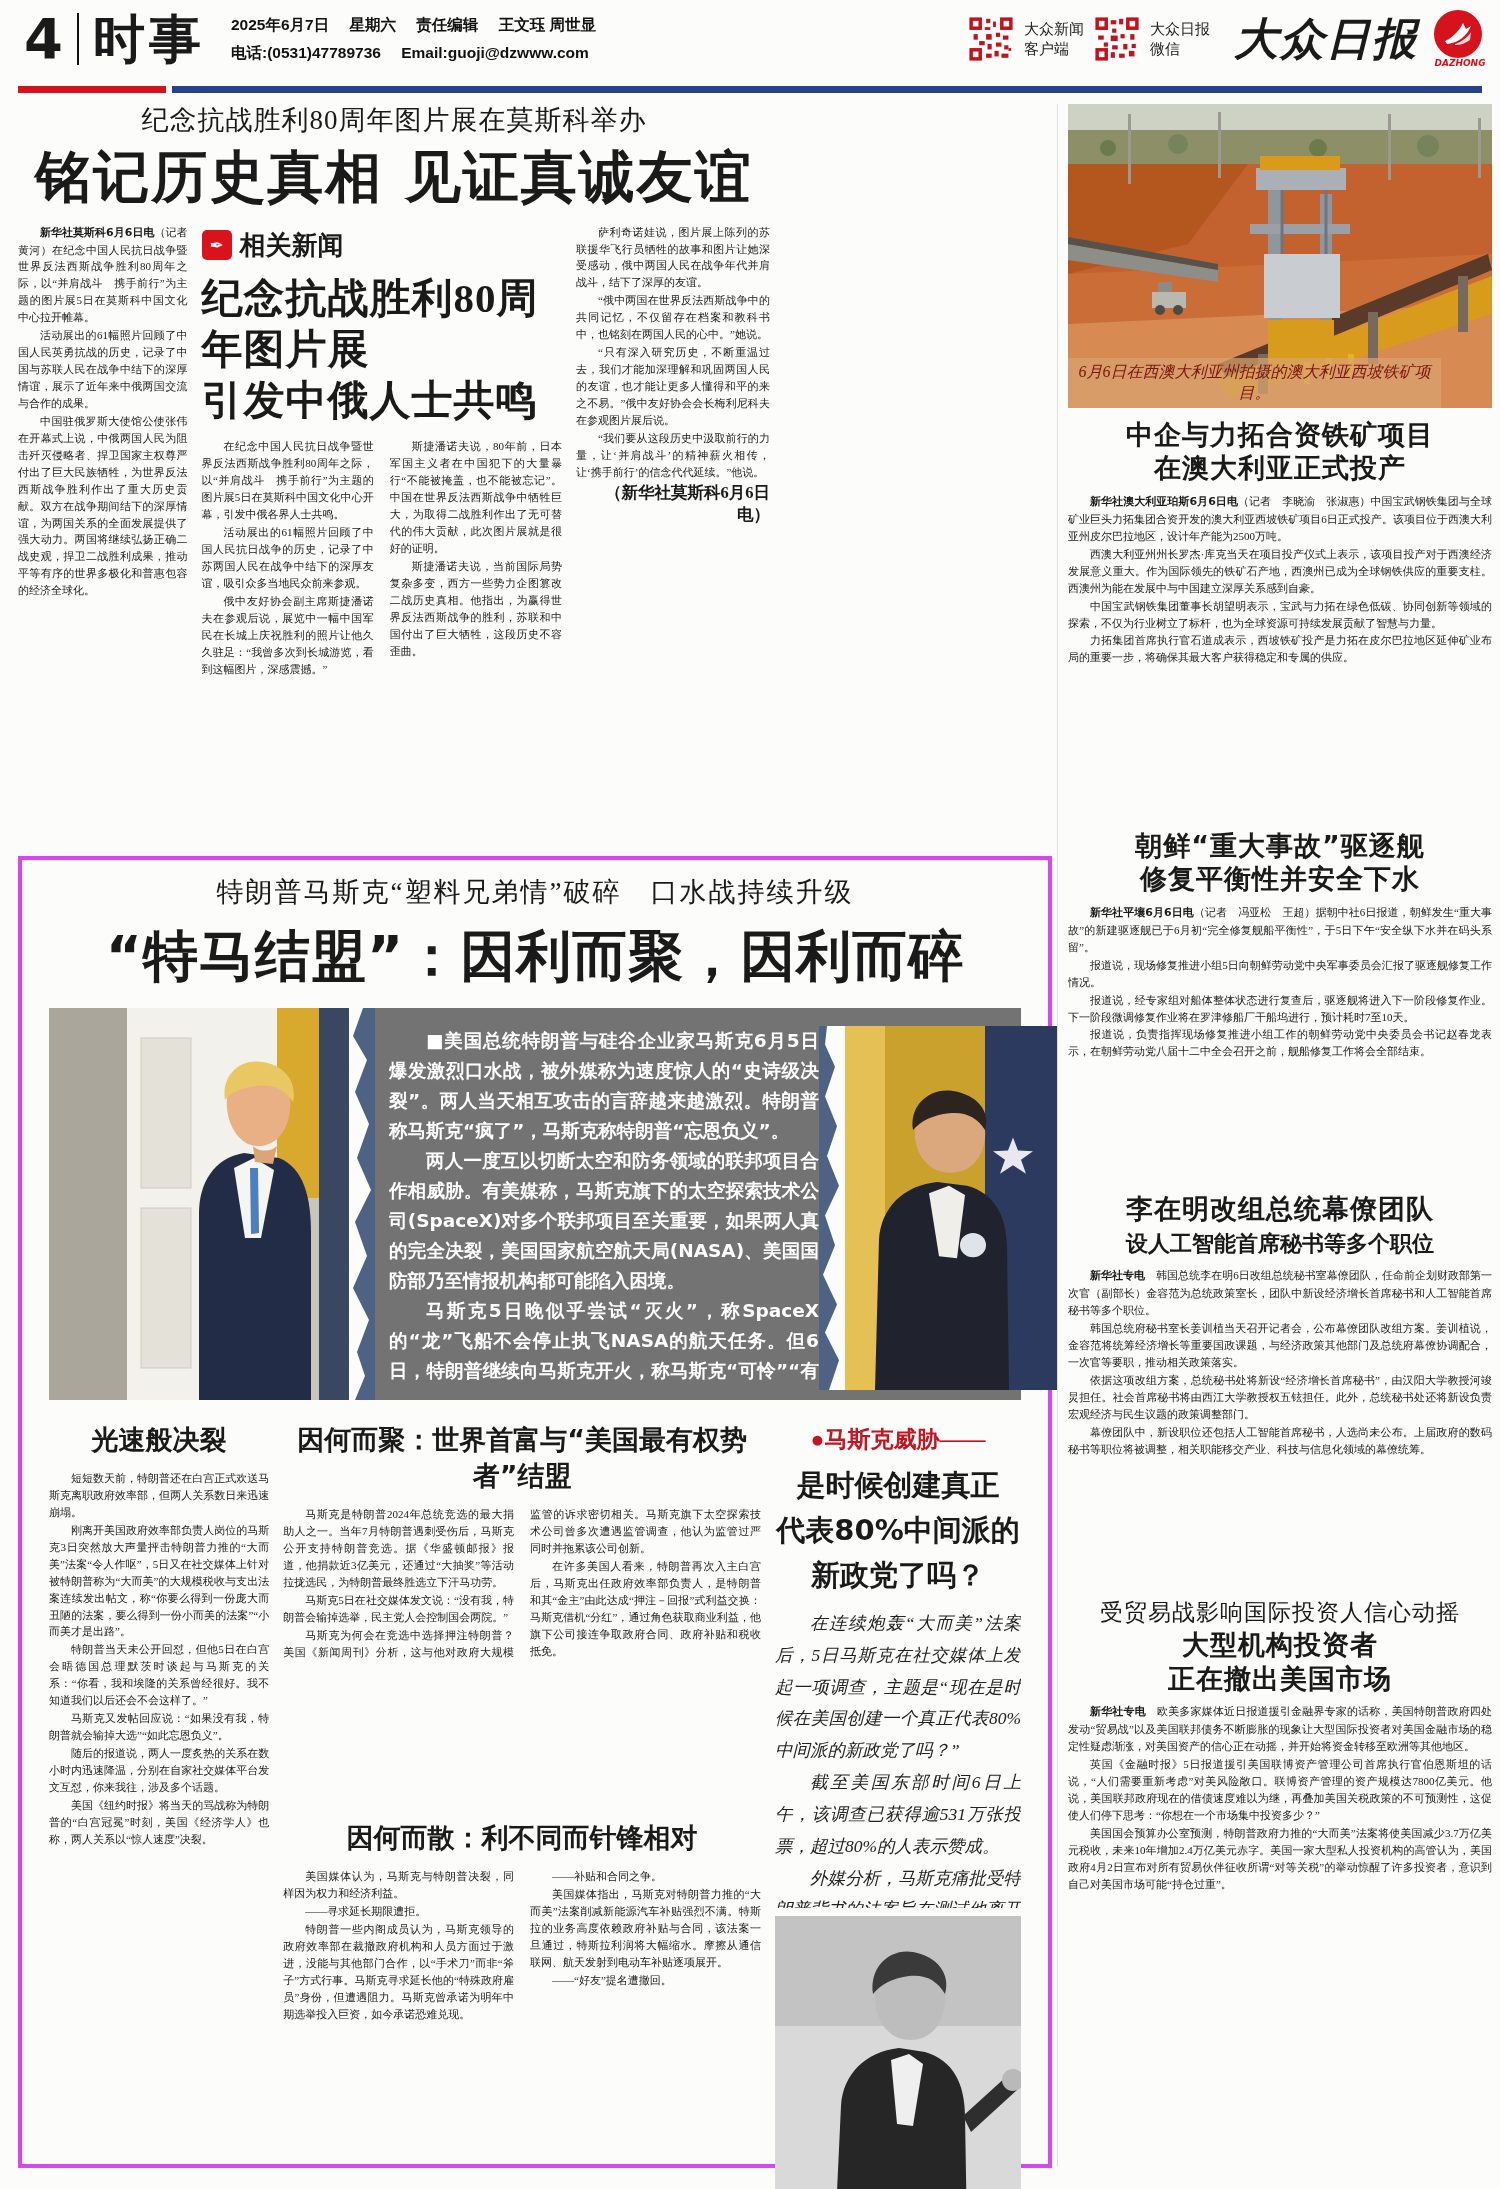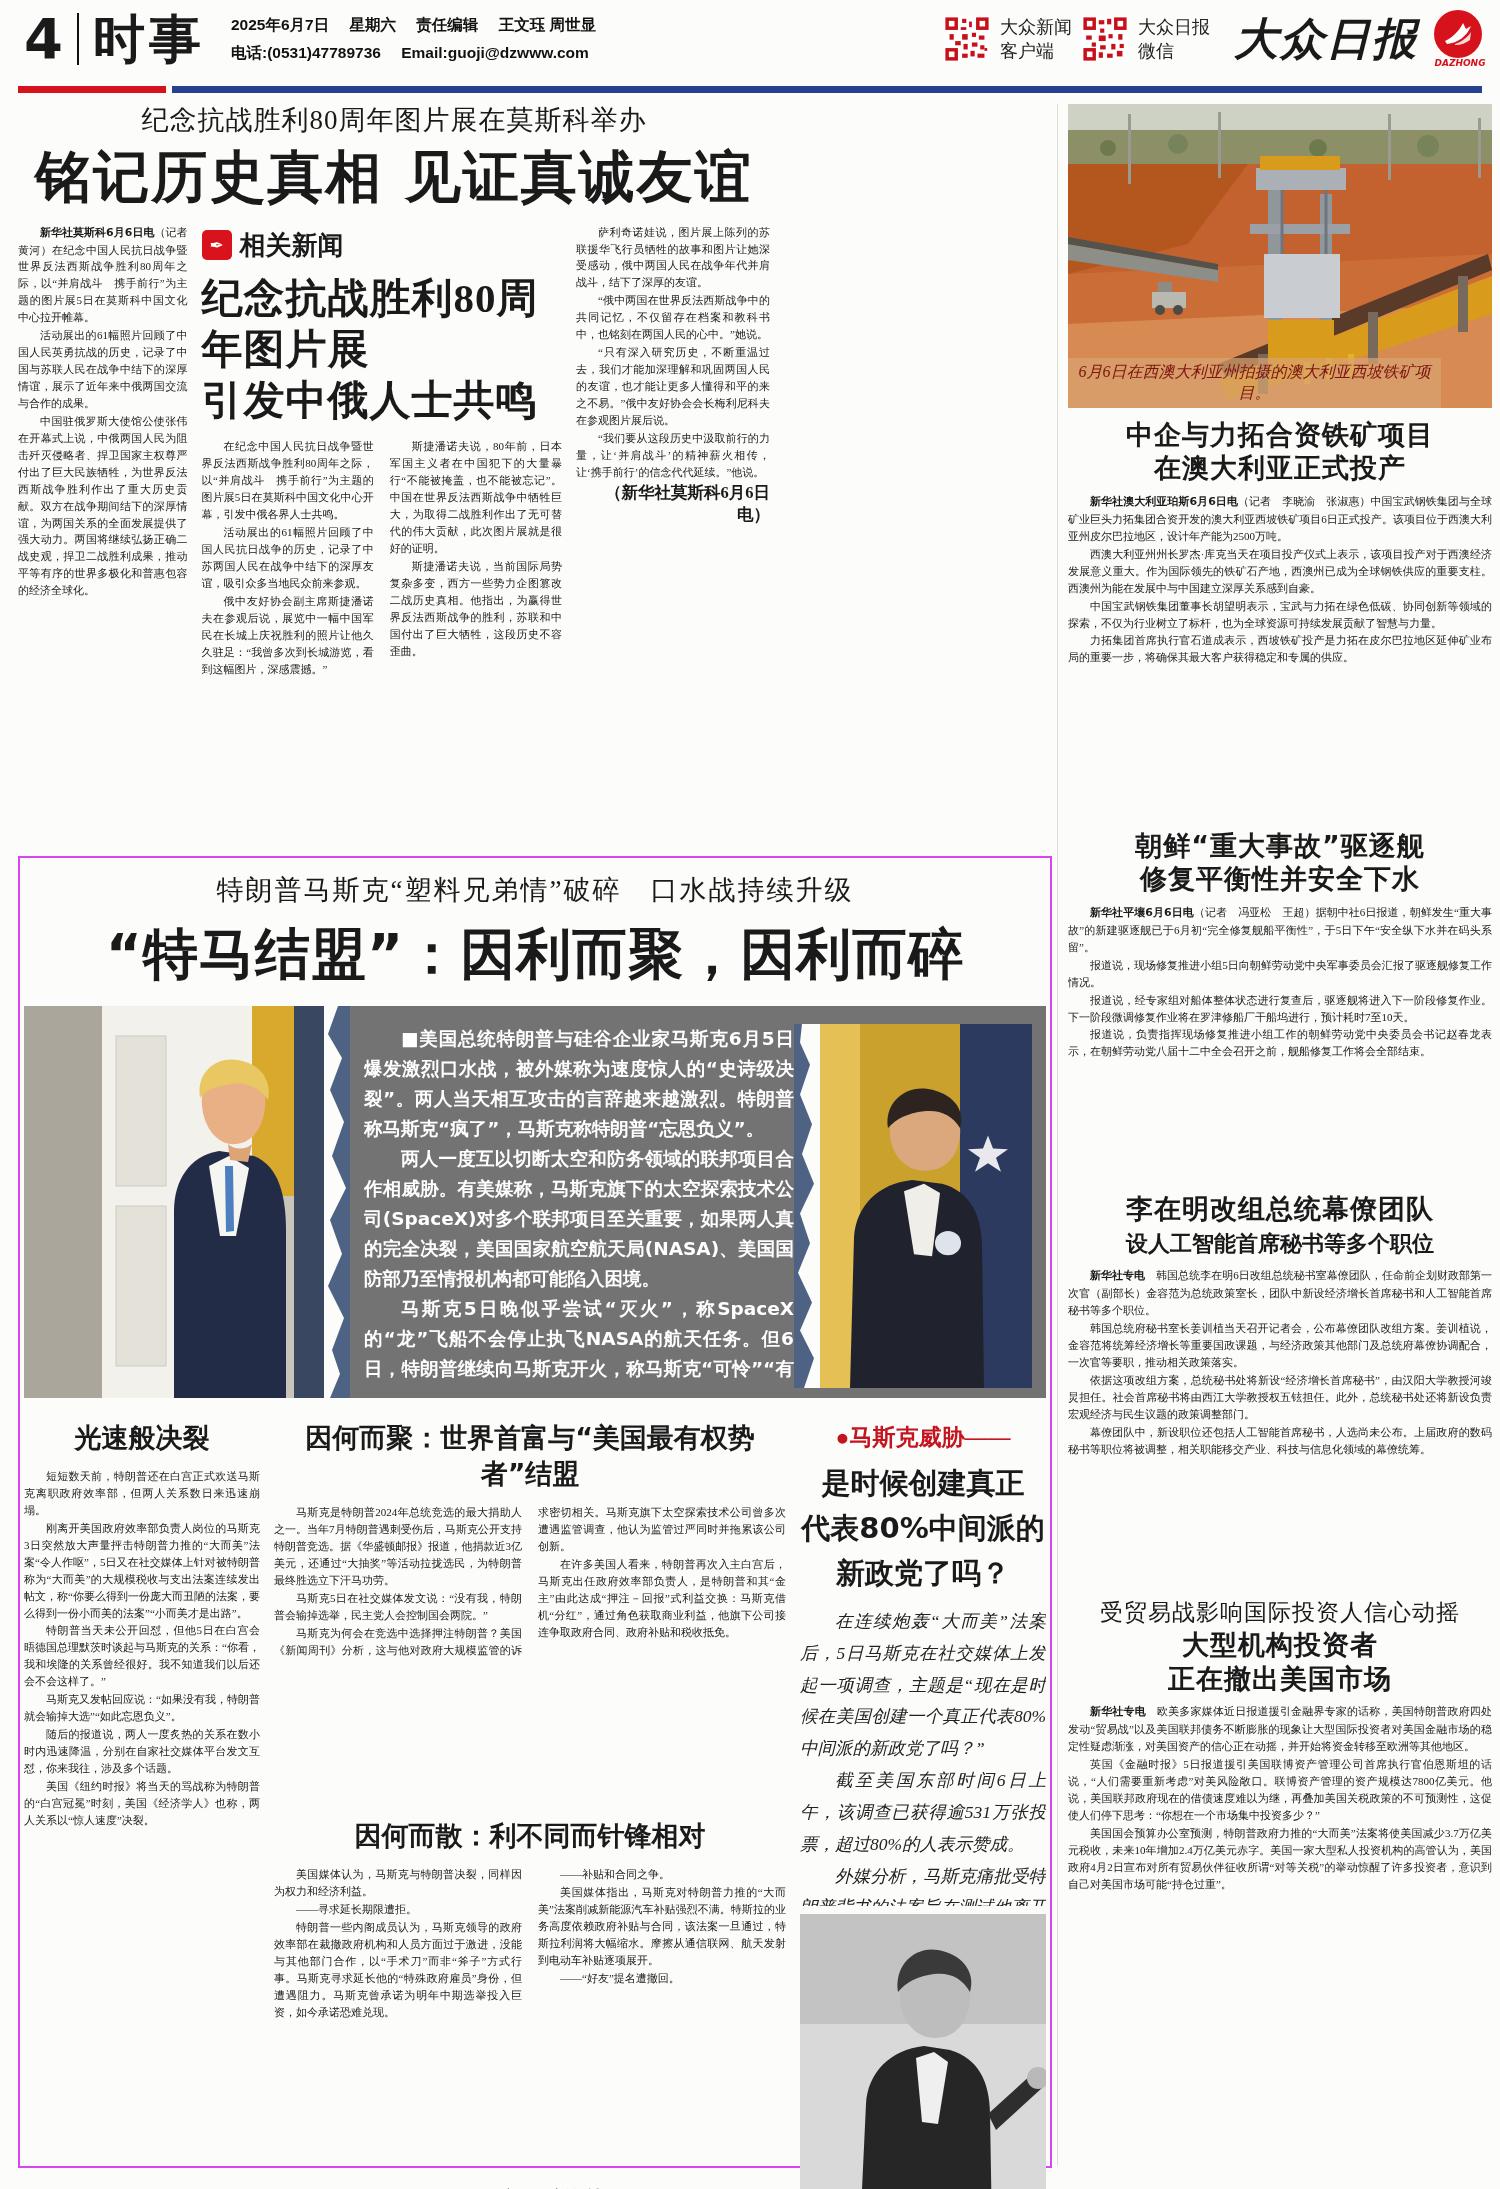--- a/index.html
+++ b/index.html
@@ -8,21 +8,21 @@
           font-family:"Liberation Serif","DejaVu Serif",serif; color:#1a1a1a; overflow:hidden; }
 
   
   #hdr { position:absolute; left:18px; top:6px; right:14px; height:66px; display:flex; align-items:center; }
   #pagenum { font-family:"DejaVu Sans",sans-serif; font-size:56px; font-weight:700; line-height:1; padding:0 14px 0 6px; }
   #hdr-div { width:2px; height:52px; background:#111; margin-right:14px; }
   #section { font-family:"DejaVu Sans",sans-serif; font-size:52px; font-weight:900; letter-spacing:4px; margin-right:26px; line-height:1; }
   .meta { font-family:"Liberation Sans","DejaVu Sans",sans-serif; font-size:15.5px; font-weight:700; color:#111; line-height:1.8; }
   .meta span { margin-right:16px; }
   #hdr-right { margin-left:auto; display:flex; align-items:center; gap:10px; }
-  .qrlabel { font-size:18px; line-height:1.35; font-family:"Liberation Sans",sans-serif; color:#222; }
+  .qrlabel { font-size:15px; line-height:1.35; font-family:"Liberation Sans",sans-serif; color:#222; }
   .qr { width:46px; height:46px; display:block; }
   #masthead { font-size:44px; font-weight:900; font-style:italic; letter-spacing:2px; margin:0 6px 0 14px; font-family:"DejaVu Serif",serif; }
   #brandmark { width:52px; text-align:center; }
   #brandcircle { width:48px; height:48px; border-radius:50%; background:#d6121c; display:flex; align-items:center; justify-content:center; }
   #brand-en { font-family:"DejaVu Sans",sans-serif; font-size:9px; font-weight:900; color:#d6121c; font-style:italic; }
 
   
   #rule-red  { position:absolute; left:18px;  top:86px; width:148px;  height:7px; background:#d6121c; }
   #rule-blue { position:absolute; left:172px; top:86px; width:1310px; height:7px; background:#28418e; }
   #vsep { position:absolute; left:1057px; top:104px; width:1px; height:2062px; background:#e0ded9; }
@@ -43,21 +43,21 @@
   #art1-mid  { width:502px; }
   #rel-badge { display:flex; align-items:center; gap:8px; margin:4px 0 10px; }
   #rel-icon { width:30px; height:30px; background:#d8131c; border-radius:5px; color:#fff; display:flex; align-items:center; justify-content:center; font-size:17px; }
   #rel-label { font-family:"DejaVu Sans",sans-serif; font-weight:900; font-size:26px; }
   .rel-h { text-align:left; font-weight:700; font-size:41px; line-height:1.25; letter-spacing:1px; }
   #rel-text { margin-top:12px; height:452px; }
   #art1-col4 { width:270px; }
   .source { font-weight:700; text-align:right; font-size:16.5px; }
 
   
-  #art2 { position:absolute; left:18px; top:856px; width:1034px; height:1312px; border:2px solid #d946ef; padding:10px 4px; }
+  #art2 { position:absolute; left:18px; top:856px; width:1034px; height:1312px; border:4px solid #d946ef; padding:10px 27px; }
   #art2-kicker { text-align:center; font-size:27px; letter-spacing:2px; margin:4px 0 10px; }
   #art2-headline { text-align:center; font-family:"DejaVu Sans",sans-serif; font-weight:900; font-size:55px; letter-spacing:1px; margin-bottom:14px; }
   #photo-row { height:392px; background:#737373; display:flex; }
   #trump-photo { width:300px; height:100%; flex:0 0 auto; }
   .tearstrip { width:26px; height:100%; flex:0 0 auto; }
   #bluepanel { flex:1; display:flex; padding:18px 0 10px 14px; }
   #bluetext { width:430px; }
   .bp { color:#fff; font-family:"DejaVu Sans",sans-serif; font-weight:700; font-size:18.5px; line-height:1.62; text-indent:2em; text-align:justify; }
   #musk-photo { width:212px; height:100%; flex:0 0 auto; }
 

